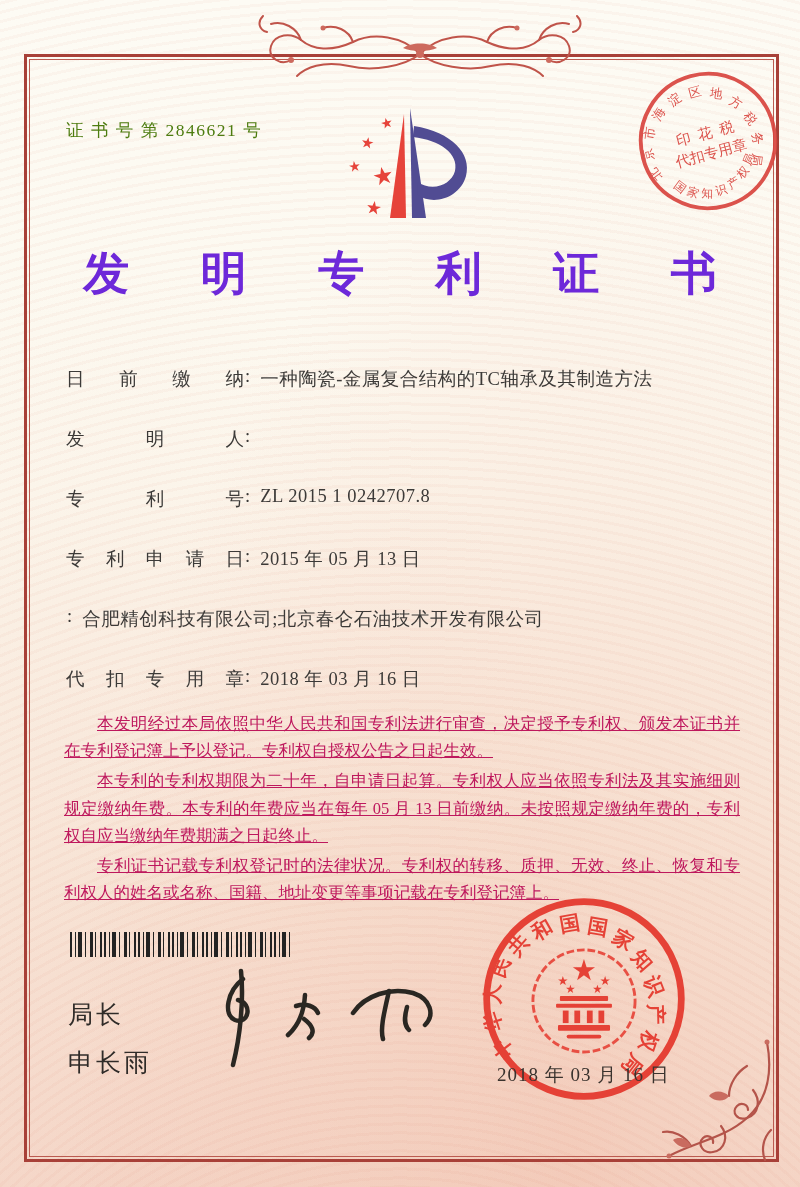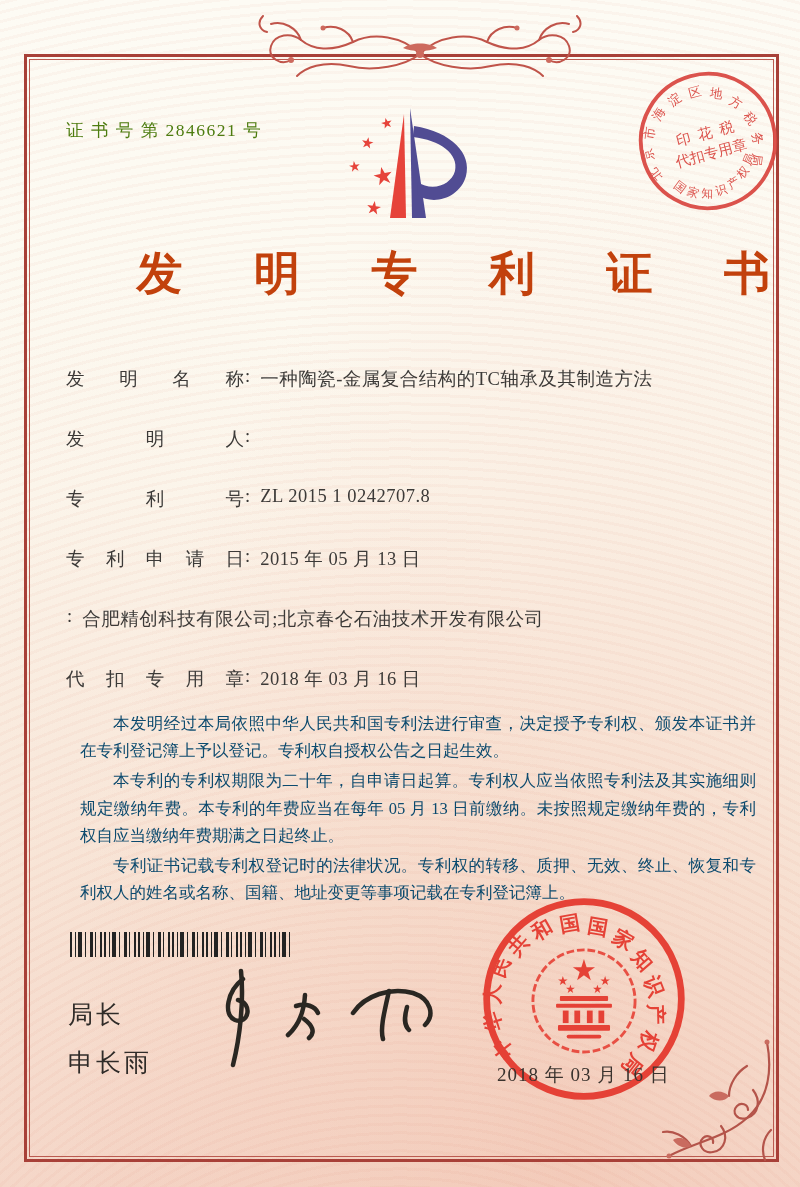--- a/index.html
+++ b/index.html
@@ -18,29 +18,29 @@
     position:absolute;inset:0;pointer-events:none;
     background:repeating-radial-gradient(circle at 50% 135%,
       rgba(216,118,96,0.05) 0 3px, transparent 3px 9px);
   }
   .frame{position:absolute;left:24px;top:54px;width:749px;height:1102px;border:3px solid #a84038;}
   .frame-inner{position:absolute;inset:2px;border:1px solid #bb5a50;}
   .cert-no{position:absolute;left:66px;top:118px;font-size:17.5px;color:#4d7c0f;letter-spacing:1.5px;}
   .logo{position:absolute;left:330px;top:92px;width:165px;height:140px;}
   .tax-stamp{position:absolute;left:635px;top:68px;width:146px;height:146px;transform:rotate(-15deg);opacity:.92;}
   .title{
-    position:absolute;left:0;top:243px;width:100%;text-align:right;
-    font-size:46px;font-weight:600;color:#c2410c;letter-spacing:30px;text-indent:30px;
+    position:absolute;left:0;top:243px;width:100%;text-align:center;
+    font-size:46px;font-weight:600;color:#6d28d9;letter-spacing:30px;text-indent:30px;
   }
   .fields{position:absolute;left:66px;top:366px;width:660px;}
   .frow{height:60px;display:flex;align-items:flex-start;font-size:18.5px;color:#3c3a38;}
   .flabel{width:178px;text-align:justify;text-align-last:justify;flex:none;}
   .fcolon{flex:none;margin:0 10px 0 1px;}
   .fvalue{flex:1;letter-spacing:0.5px;}
-  .bodytext{position:absolute;left:80px;top:710px;width:676px;font-size:16.5px;line-height:1.65;color:#0c4a6e;text-align:justify;}
+  .bodytext{position:absolute;left:64px;top:710px;width:676px;font-size:16.5px;line-height:1.65;color:#be185d;text-align:justify;text-decoration:underline;}
   .bodytext p{margin:0 0 3px 0;text-indent:2em;}
   .barcode{
     position:absolute;left:70px;top:932px;width:224px;height:25px;
     background:repeating-linear-gradient(90deg,
       #232323 0 2px, transparent 2px 5px,
       #232323 5px 6px, transparent 6px 8px,
       #232323 8px 12px, transparent 12px 15px,
       #232323 15px 16px, transparent 16px 20px,
       #232323 20px 23px, transparent 23px 25px,
       #232323 25px 26px, transparent 26px 30px,
@@ -105,21 +105,21 @@
   <text x="75" y="72" text-anchor="middle" font-size="15" fill="#d9453f" letter-spacing="2">印 花 税</text>
   <text x="75" y="93" text-anchor="middle" font-size="15" fill="#d9453f">代扣专用章</text>
 </svg>
 
 <div class="cert-no">证 书 号 第 2846621 号</div>
 
 <div class="title">发 明 专 利 证 书</div>
 
 <div class="fields">
   <div class="frow">
-    <span class="flabel">发明名称</span>
+    <span class="flabel">日前缴纳</span>
       <span class="fcolon">:</span>
     <span class="fvalue">一种陶瓷-金属复合结构的TC轴承及其制造方法</span>
   </div>
   <div class="frow">
     <span class="flabel">发明人</span>
       <span class="fcolon">:</span>
   </div>
   <div class="frow">
     <span class="flabel">专利号</span>
       <span class="fcolon">:</span>

